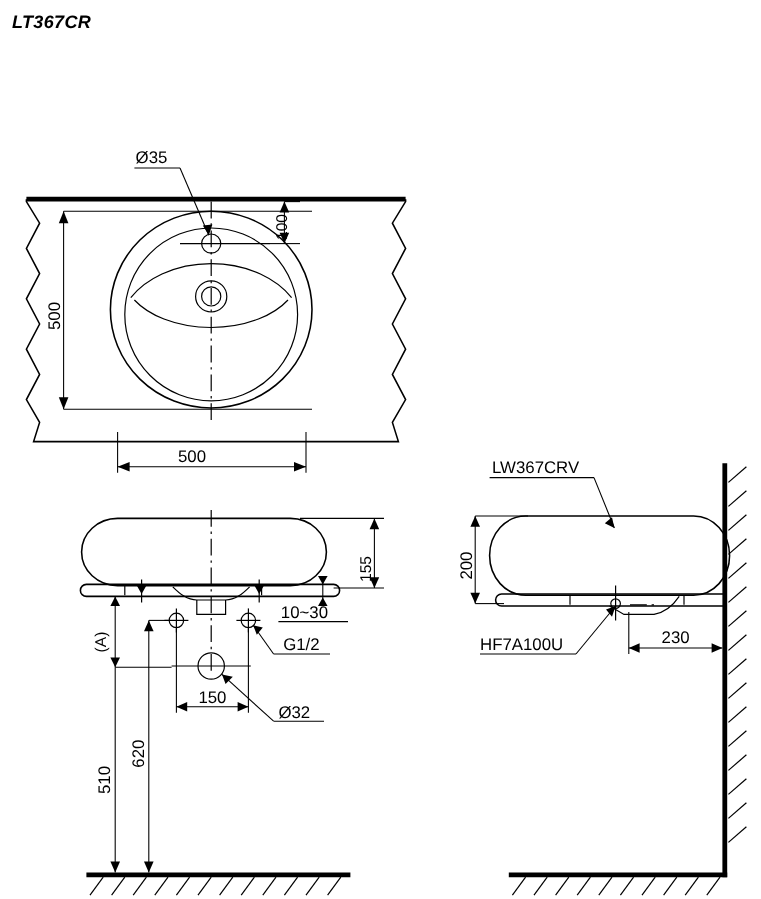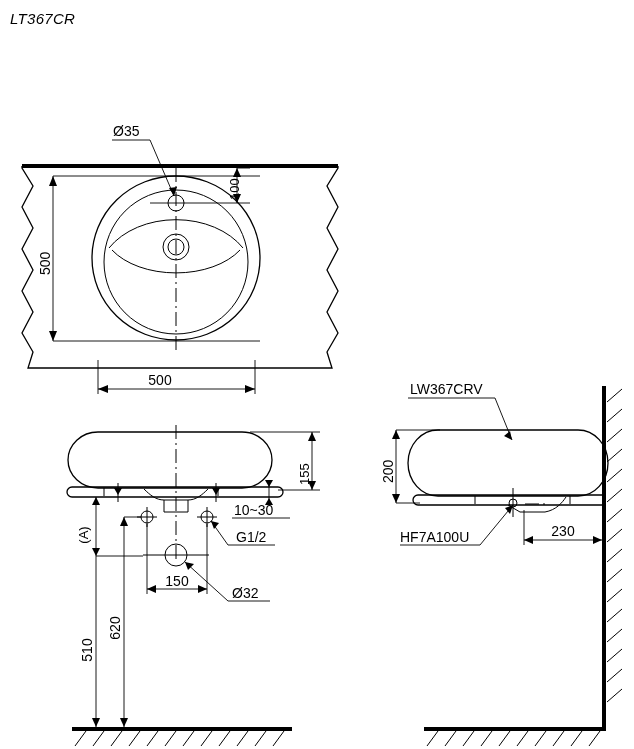--- a/index.html
+++ b/index.html
@@ -1,19 +1,19 @@
 <!DOCTYPE html>
 <html><head>
 <meta charset="utf-8">
 <style>
   html,body{margin:0;padding:0;background:#fff;}
   body{width:634px;height:749px;position:relative;
        font-family:"Liberation Sans",sans-serif;color:#000;overflow:hidden;}
   #model-title{position:absolute;left:10px;top:10px;font-size:15px;
-       font-weight:normal;font-style:italic;letter-spacing:.3px;}
+       font-weight:bold;font-style:italic;letter-spacing:.3px;}
   svg{position:absolute;left:0;top:0;}
   .ln{stroke:#000;fill:none;}
   .thin{stroke-width:1;}
   .med{stroke-width:1.3;}
   .thick{stroke-width:4;}
   .dash{stroke-dasharray:14 4 2 4;stroke-width:1;}
   .dim{stroke-width:.9;}
   .txt{font-family:"Liberation Sans",sans-serif;font-size:13px;fill:#000;}
   .txt14{font-family:"Liberation Sans",sans-serif;font-size:14px;fill:#000;}
 </style>

